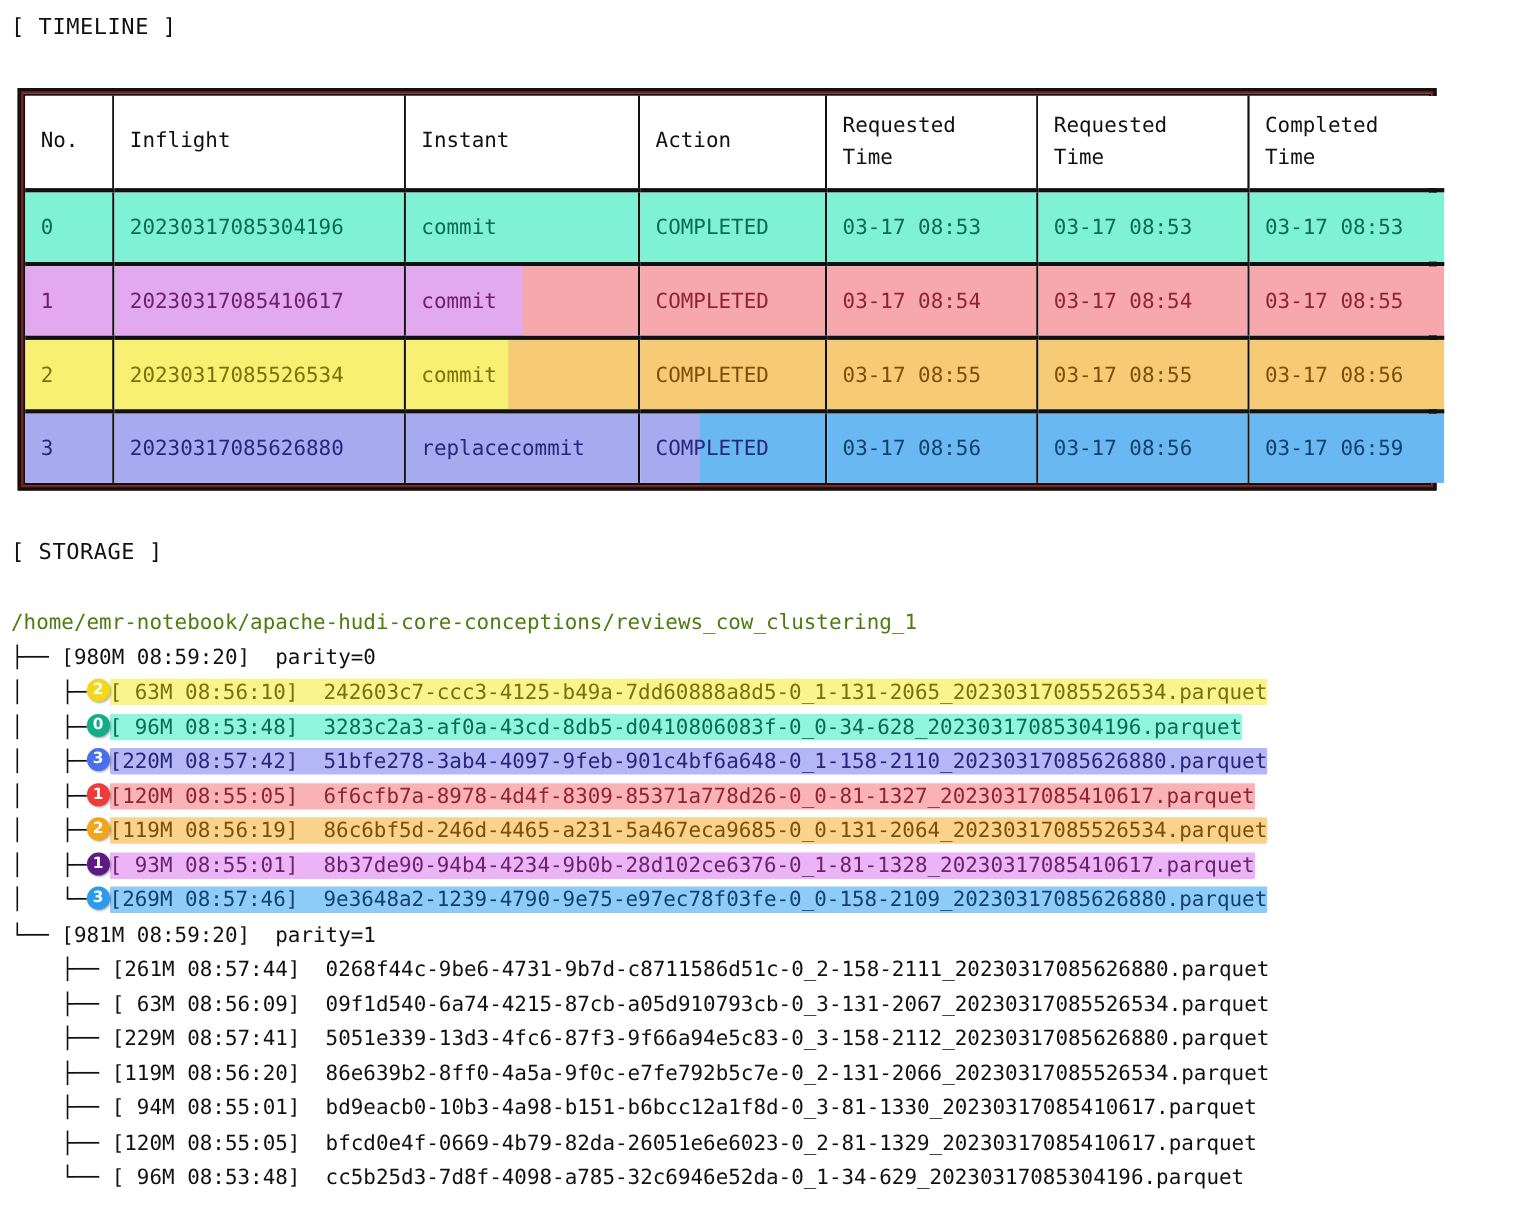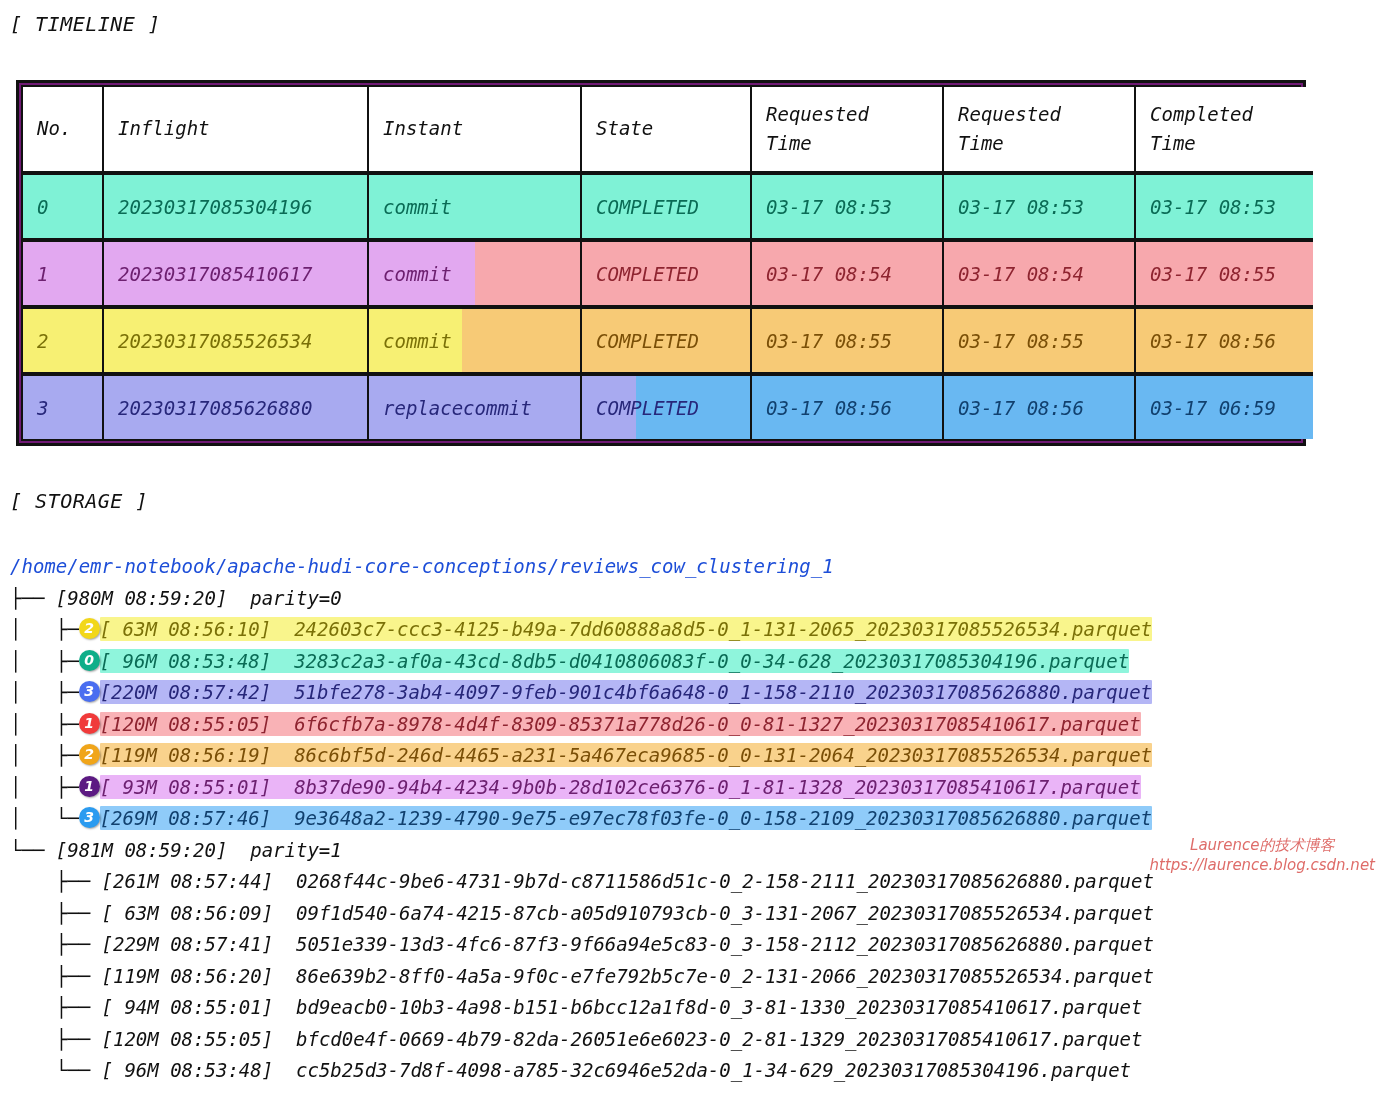--- a/index.html
+++ b/index.html
@@ -14,21 +14,20 @@
     color: #1a1a1a;
     position: relative;
     overflow: hidden;
   }
 
   .page {
     position: relative;
     width: 1383px;
     height: 879px;
     padding: 0;
-    font-style: italic;
   }
 
   
   .section-title {
     font-family: "DejaVu Sans Mono", monospace;
     font-size: 20px;
     letter-spacing: 0.5px;
     color: #111111;
     white-space: pre;
   }
@@ -54,21 +53,21 @@
     margin: 0;
     vertical-align: middle;
     font-weight: normal;
     text-align: left;
     white-space: pre;
   }
   
   .frame-outer {
     border: 3px solid #111111;
     padding: 2px;
-    background: #701a75;
+    background: #7f1d1d;
   }
   .frame-inner {
     border: 2px solid #111111;
     background: #ffffff;
   }
   thead tr.hdr th {
     height: 84px;
     border-bottom: 4px solid #111111;
     background: #ffffff;
     color: #111111;
@@ -110,21 +109,21 @@
     position: absolute;
     left: 10px;
     top: 551px;
     font-family: "DejaVu Sans Mono", monospace;
     font-size: 19px;
     line-height: 31.5px;
     white-space: pre;
     color: #111111;
   }
   .tree .line { height: 31.5px; white-space: pre; position: relative; }
-  .tree .root { color: #1d4ed8; }
+  .tree .root { color: #4d7c0f; }
   .hl {
     padding: 1px 0;
     border-radius: 1px;
   }
   .badge {
     display: inline-block;
     width: 21px;
     height: 21px;
     border-radius: 50%;
     color: #ffffff;
@@ -173,21 +172,21 @@
               <col style="width: 170px;">
               <col style="width: 192px;">
               <col style="width: 192px;">
               <col style="width: 178px;">
             </colgroup>
           <thead>
             <tr class="hdr" id="timeline-header-row">
                 <th><span class="hdr-txt">No.</span></th>
                 <th class="colsep"><span class="hdr-txt">Inflight</span></th>
                 <th class="colsep"><span class="hdr-txt">Instant</span></th>
-                <th class="colsep"><span class="hdr-txt">State</span></th>
+                <th class="colsep"><span class="hdr-txt">Action</span></th>
                 <th class="colsep"><span class="hdr-txt">Requested
 Time</span></th>
                 <th class="colsep"><span class="hdr-txt">Requested
 Time</span></th>
                 <th class="colsep"><span class="hdr-txt">Completed
 Time</span></th>
               </tr>
           </thead>
           <tbody id="timeline-body">
               <tr class="drow">
@@ -229,18 +228,14 @@
             </tbody>
         </table>
       </div>
     </div>
   </div>
 
   <div class="section-title" id="storage-title">[ STORAGE ]</div>
 
   <div class="tree" id="storage-tree"><div class="line root">/home/emr-notebook/apache-hudi-core-conceptions/reviews_cow_clustering_1</div><div class="line"><span>├── </span><span>[980M 08:59:20]  parity=0</span></div><div class="line"><span>│   </span><span>├─</span><span class="badge" style="background: rgb(242, 215, 26);">2</span><span class="hl" style="background: rgb(249, 245, 140); color: rgb(122, 112, 7);"><span>[ 63M 08:56:10]  </span><span>242603c7-ccc3-4125-b49a-7dd60888a8d5-0_1-131-2065_20230317085526534.parquet</span></span></div><div class="line"><span>│   </span><span>├─</span><span class="badge" style="background: rgb(15, 174, 137);">0</span><span class="hl" style="background: rgb(143, 245, 220); color: rgb(10, 107, 85);"><span>[ 96M 08:53:48]  </span><span>3283c2a3-af0a-43cd-8db5-d0410806083f-0_0-34-628_20230317085304196.parquet</span></span></div><div class="line"><span>│   </span><span>├─</span><span class="badge" style="background: rgb(74, 110, 240);">3</span><span class="hl" style="background: rgb(180, 182, 245); color: rgb(39, 39, 122);"><span>[220M 08:57:42]  </span><span>51bfe278-3ab4-4097-9feb-901c4bf6a648-0_1-158-2110_20230317085626880.parquet</span></span></div><div class="line"><span>│   </span><span>├─</span><span class="badge" style="background: rgb(240, 58, 58);">1</span><span class="hl" style="background: rgb(249, 178, 182); color: rgb(142, 36, 48);"><span>[120M 08:55:05]  </span><span>6f6cfb7a-8978-4d4f-8309-85371a778d26-0_0-81-1327_20230317085410617.parquet</span></span></div><div class="line"><span>│   </span><span>├─</span><span class="badge" style="background: rgb(240, 165, 26);">2</span><span class="hl" style="background: rgb(249, 210, 140); color: rgb(122, 79, 7);"><span>[119M 08:56:19]  </span><span>86c6bf5d-246d-4465-a231-5a467eca9685-0_0-131-2064_20230317085526534.parquet</span></span></div><div class="line"><span>│   </span><span>├─</span><span class="badge" style="background: rgb(92, 26, 130);">1</span><span class="hl" style="background: rgb(234, 180, 247); color: rgb(109, 32, 112);"><span>[ 93M 08:55:01]  </span><span>8b37de90-94b4-4234-9b0b-28d102ce6376-0_1-81-1328_20230317085410617.parquet</span></span></div><div class="line"><span>│   </span><span>└─</span><span class="badge" style="background: rgb(43, 155, 240);">3</span><span class="hl" style="background: rgb(143, 203, 249); color: rgb(17, 64, 110);"><span>[269M 08:57:46]  </span><span>9e3648a2-1239-4790-9e75-e97ec78f03fe-0_0-158-2109_20230317085626880.parquet</span></span></div><div class="line"><span>└── </span><span>[981M 08:59:20]  parity=1</span></div><div class="line"><span>    </span><span>├──</span><span> </span><span style="color: rgb(17, 17, 17);"><span>[261M 08:57:44]  </span><span>0268f44c-9be6-4731-9b7d-c8711586d51c-0_2-158-2111_20230317085626880.parquet</span></span></div><div class="line"><span>    </span><span>├──</span><span> </span><span style="color: rgb(17, 17, 17);"><span>[ 63M 08:56:09]  </span><span>09f1d540-6a74-4215-87cb-a05d910793cb-0_3-131-2067_20230317085526534.parquet</span></span></div><div class="line"><span>    </span><span>├──</span><span> </span><span style="color: rgb(17, 17, 17);"><span>[229M 08:57:41]  </span><span>5051e339-13d3-4fc6-87f3-9f66a94e5c83-0_3-158-2112_20230317085626880.parquet</span></span></div><div class="line"><span>    </span><span>├──</span><span> </span><span style="color: rgb(17, 17, 17);"><span>[119M 08:56:20]  </span><span>86e639b2-8ff0-4a5a-9f0c-e7fe792b5c7e-0_2-131-2066_20230317085526534.parquet</span></span></div><div class="line"><span>    </span><span>├──</span><span> </span><span style="color: rgb(17, 17, 17);"><span>[ 94M 08:55:01]  </span><span>bd9eacb0-10b3-4a98-b151-b6bcc12a1f8d-0_3-81-1330_20230317085410617.parquet</span></span></div><div class="line"><span>    </span><span>├──</span><span> </span><span style="color: rgb(17, 17, 17);"><span>[120M 08:55:05]  </span><span>bfcd0e4f-0669-4b79-82da-26051e6e6023-0_2-81-1329_20230317085410617.parquet</span></span></div><div class="line"><span>    </span><span>└──</span><span> </span><span style="color: rgb(17, 17, 17);"><span>[ 96M 08:53:48]  </span><span>cc5b25d3-7d8f-4098-a785-32c6946e52da-0_1-34-629_20230317085304196.parquet</span></span></div></div>
 
-  <div class="watermark">
-    <span class="wm1">Laurence的技术博客</span>
-    <span class="wm2">https://laurence.blog.csdn.net</span>
-  </div>
 
 </div>
 
 </body></html>

